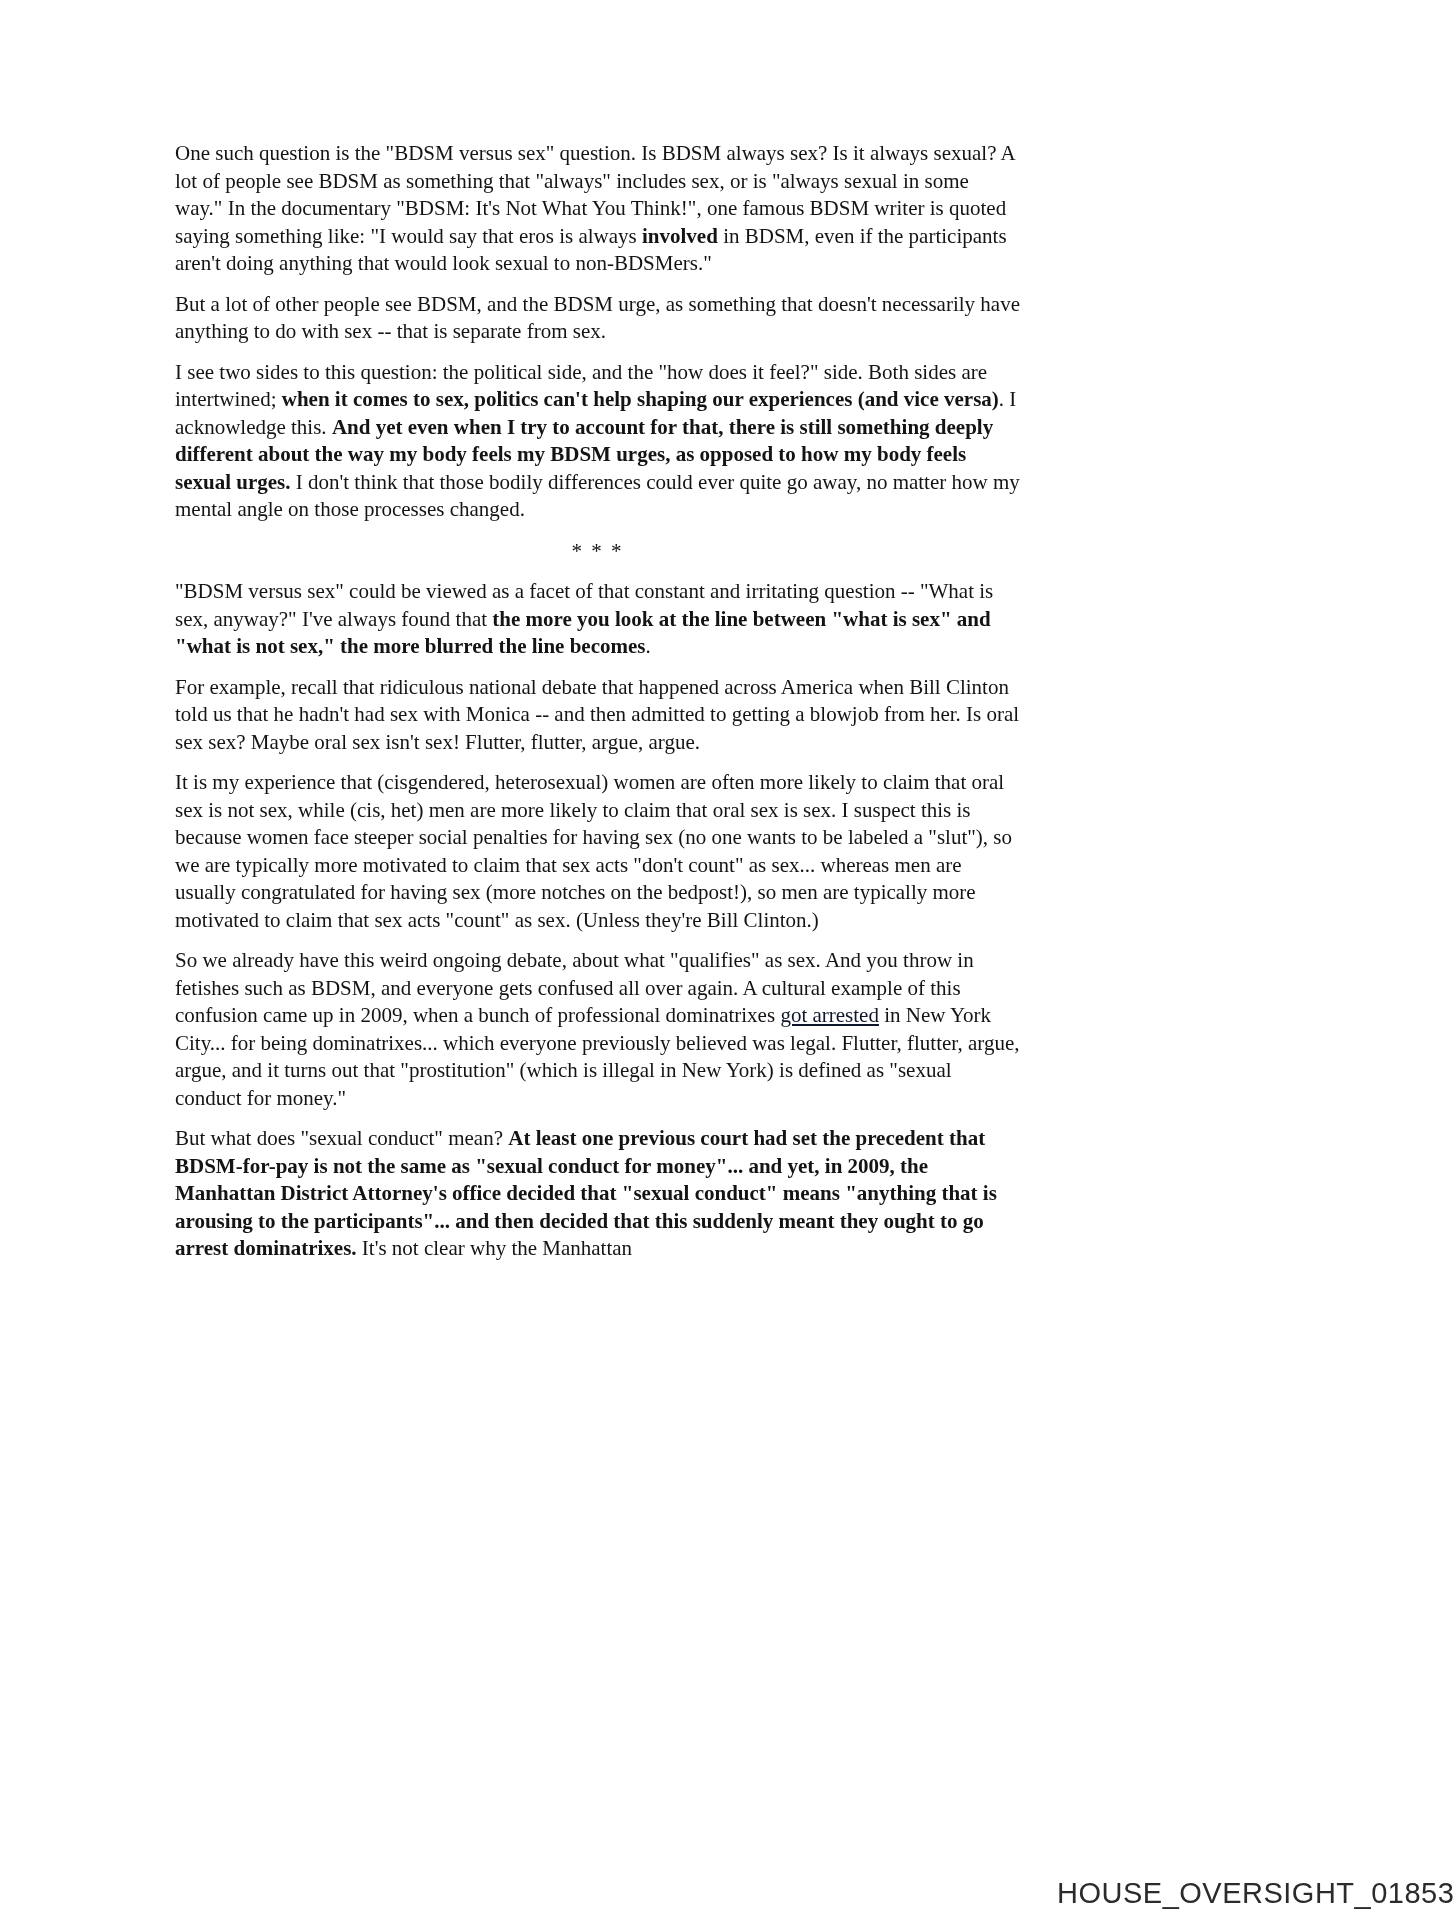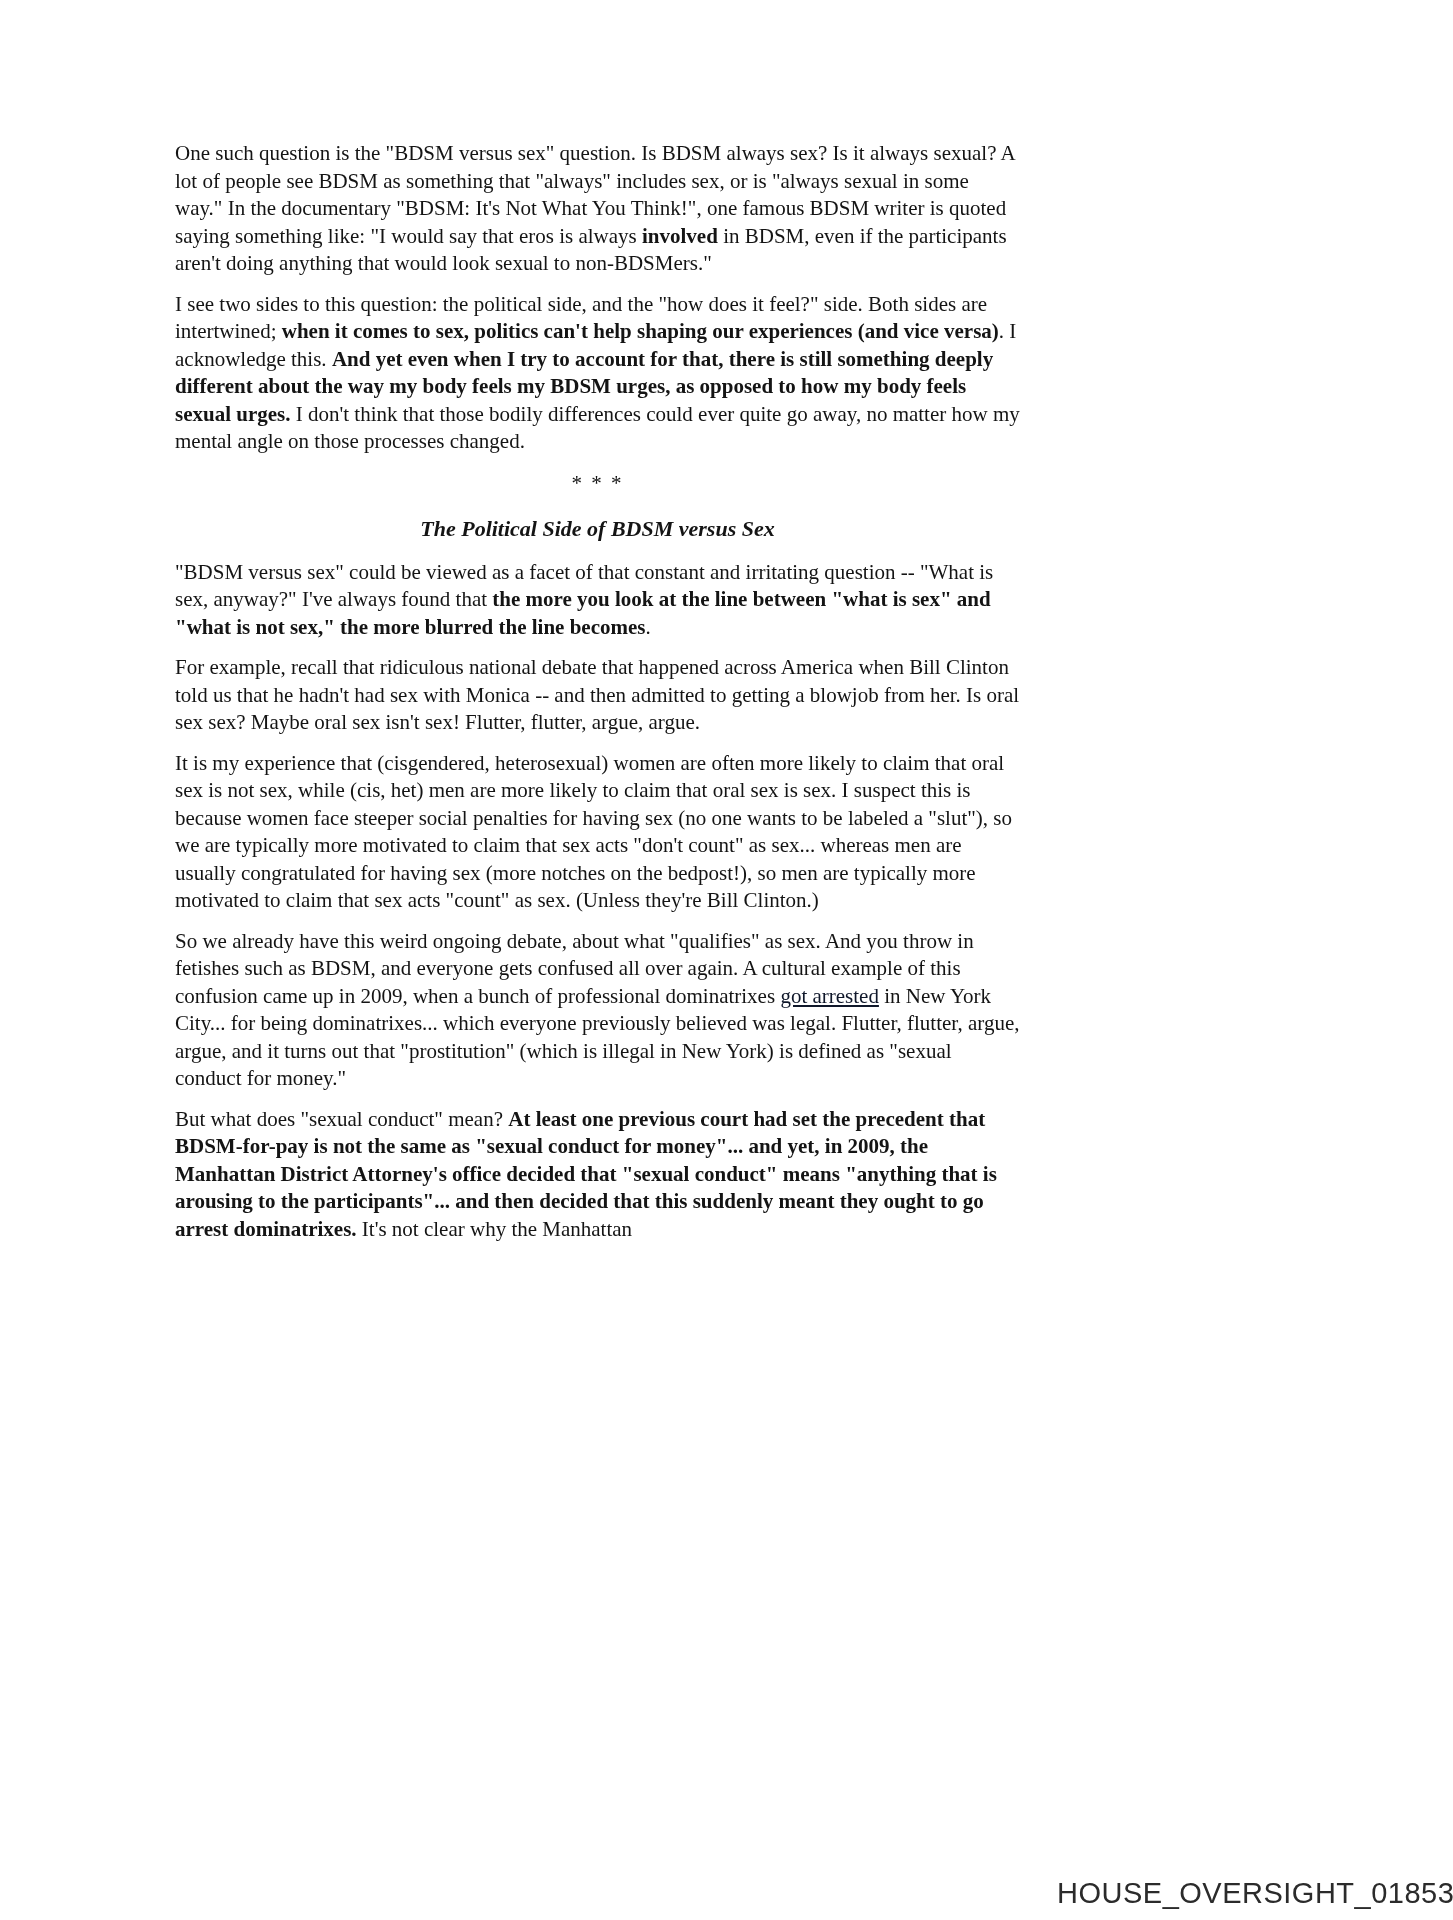--- a/index.html
+++ b/index.html
@@ -52,23 +52,23 @@
     color: #2b2b2b;
     letter-spacing: 0.5px;
   }
 </style>
 </head>
 <body>
 
 <div class="page">
   <div class="content" id="doc-flow">
       <p><span class="">One such question is the "BDSM versus sex" question. Is BDSM always sex? Is it always sexual? A lot of people see BDSM as something that "always" includes sex, or is "always sexual in some way." In the documentary "BDSM: It's Not What You Think!", one famous BDSM writer is quoted saying something like: "I would say that eros is always </span><span class="b">involved</span><span class=""> in BDSM, even if the participants aren't doing anything that would look sexual to non-BDSMers."</span></p>
+      <p><span class="">But a lot of other people see BDSM, and the BDSM urge, as something that doesn't necessarily have anything to do with sex -- that is separate from sex.</span></p>
       <p><span class="">I see two sides to this question: the political side, and the "how does it feel?" side. Both sides are intertwined; </span><span class="b">when it comes to sex, politics can't help shaping our experiences (and vice versa)</span><span class="">. I acknowledge this. </span><span class="b">And yet even when I try to account for that, there is still something deeply different about the way my body feels my BDSM urges, as opposed to how my body feels sexual urges.</span><span class=""> I don't think that those bodily differences could ever quite go away, no matter how my mental angle on those processes changed.</span></p>
       <p class="separator">* * *</p>
-      <p class="heading">The Political Side of BDSM versus Sex</p>
       <p><span class="">"BDSM versus sex" could be viewed as a facet of that constant and irritating question -- "What is sex, anyway?" I've always found that </span><span class="b">the more you look at the line between "what is sex" and "what is not sex," the more blurred the line becomes</span><span class="">.</span></p>
       <p><span class="">For example, recall that ridiculous national debate that happened across America when Bill Clinton told us that he hadn't had sex with Monica -- and then admitted to getting a blowjob from her. Is oral sex sex? Maybe oral sex isn't sex! Flutter, flutter, argue, argue.</span></p>
       <p><span class="">It is my experience that (cisgendered, heterosexual) women are often more likely to claim that oral sex is not sex, while (cis, het) men are more likely to claim that oral sex is sex. I suspect this is because women face steeper social penalties for having sex (no one wants to be labeled a "slut"), so we are typically more motivated to claim that sex acts "don't count" as sex... whereas men are usually congratulated for having sex (more notches on the bedpost!), so men are typically more motivated to claim that sex acts "count" as sex. (Unless they're Bill Clinton.)</span></p>
       <p><span class="">So we already have this weird ongoing debate, about what "qualifies" as sex. And you throw in fetishes such as BDSM, and everyone gets confused all over again. A cultural example of this confusion came up in 2009, when a bunch of professional dominatrixes </span><a class="doc-link">got arrested</a><span class=""> in New York City... for being dominatrixes... which everyone previously believed was legal. Flutter, flutter, argue, argue, and it turns out that "prostitution" (which is illegal in New York) is defined as "sexual conduct for money."</span></p>
       <p><span class="">But what does "sexual conduct" mean? </span><span class="b">At least one previous court had set the precedent that BDSM-for-pay is not the same as "sexual conduct for money"... and yet, in 2009, the Manhattan District Attorney's office decided that "sexual conduct" means "anything that is arousing to the participants"... and then decided that this suddenly meant they ought to go arrest dominatrixes.</span><span class=""> It's not clear why the Manhattan</span></p>
     </div>
   <div class="bates">HOUSE_OVERSIGHT_018536</div>
 </div>
 
 </body></html>

